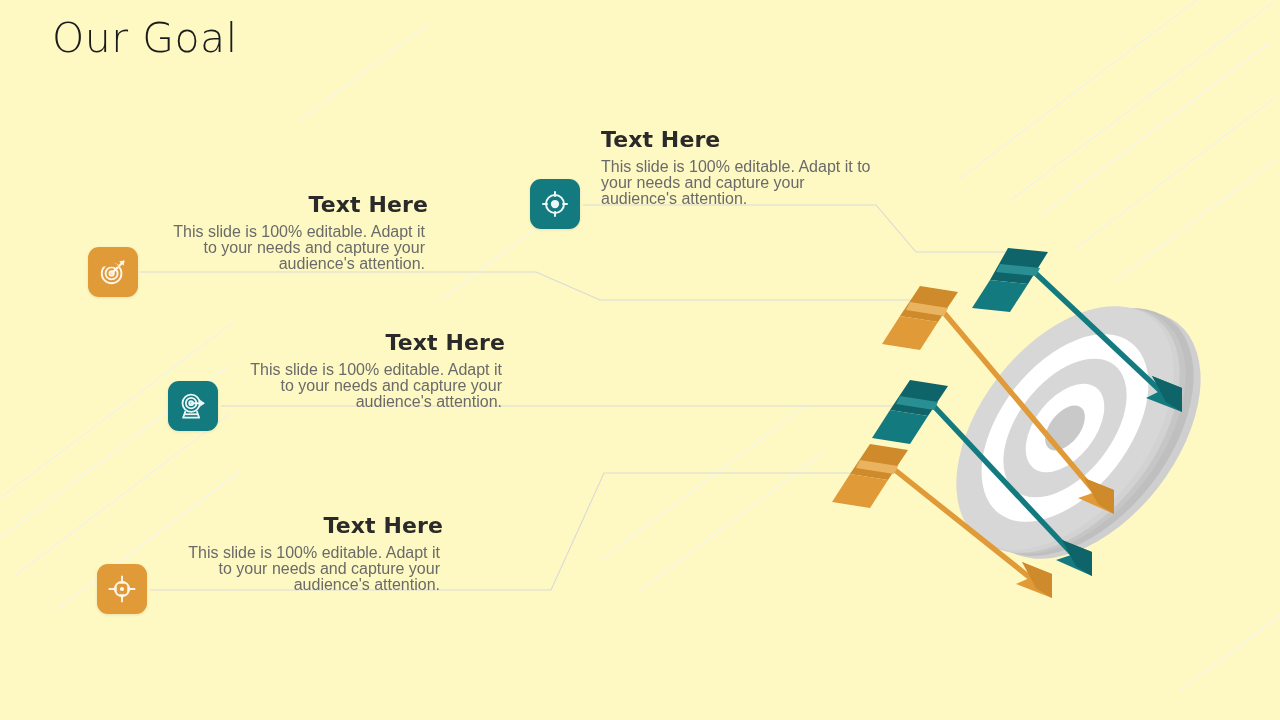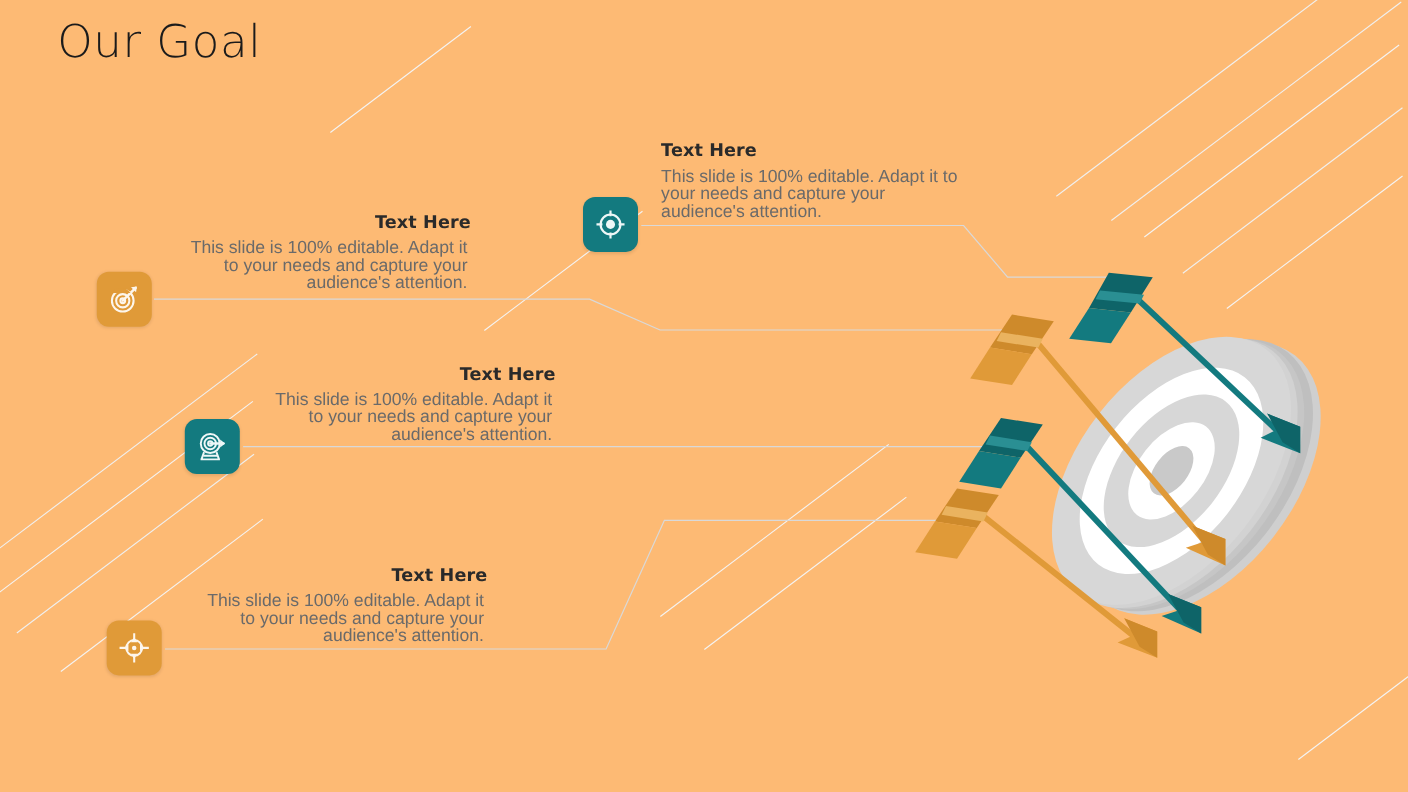--- a/index.html
+++ b/index.html
@@ -2,21 +2,21 @@
 <html><head>
 <meta charset="utf-8">
 <style>
   * { margin:0; padding:0; box-sizing:border-box; }
   html, body { width:1280px; height:720px; background:#ffffff; overflow:hidden; }
   body { font-family:"Liberation Sans", sans-serif; }
 
   #slide {
     position:relative;
     width:1280px; height:720px;
-    background:#fdba74;
+    background:#fef9c3;
     overflow:hidden;
   }
 
   
   .streaks { position:absolute; inset:0; pointer-events:none; }
   .streak {
     position:absolute;
     height:1px;
     background:#f0f0f0;
     transform-origin:0 0;
@@ -45,21 +45,21 @@
     border-radius:11px;
     display:flex; align-items:center; justify-content:center;
     box-shadow:0 1px 3px rgba(0,0,0,0.10);
   }
   .icon-tile svg { display:block; }
 
   
   .txt-block { position:absolute; }
   .txt-head {
     font-family:"DejaVu Sans", sans-serif;
-    font-size:16px;
+    font-size:22px;
     font-weight:bold;
     color:#2a2a2a;
     letter-spacing:0.1px;
     margin-bottom:7px;
     white-space:nowrap;
   }
   .txt-body {
     font-family:"Liberation Sans", sans-serif;
     font-size:16px;
     line-height:16px;

